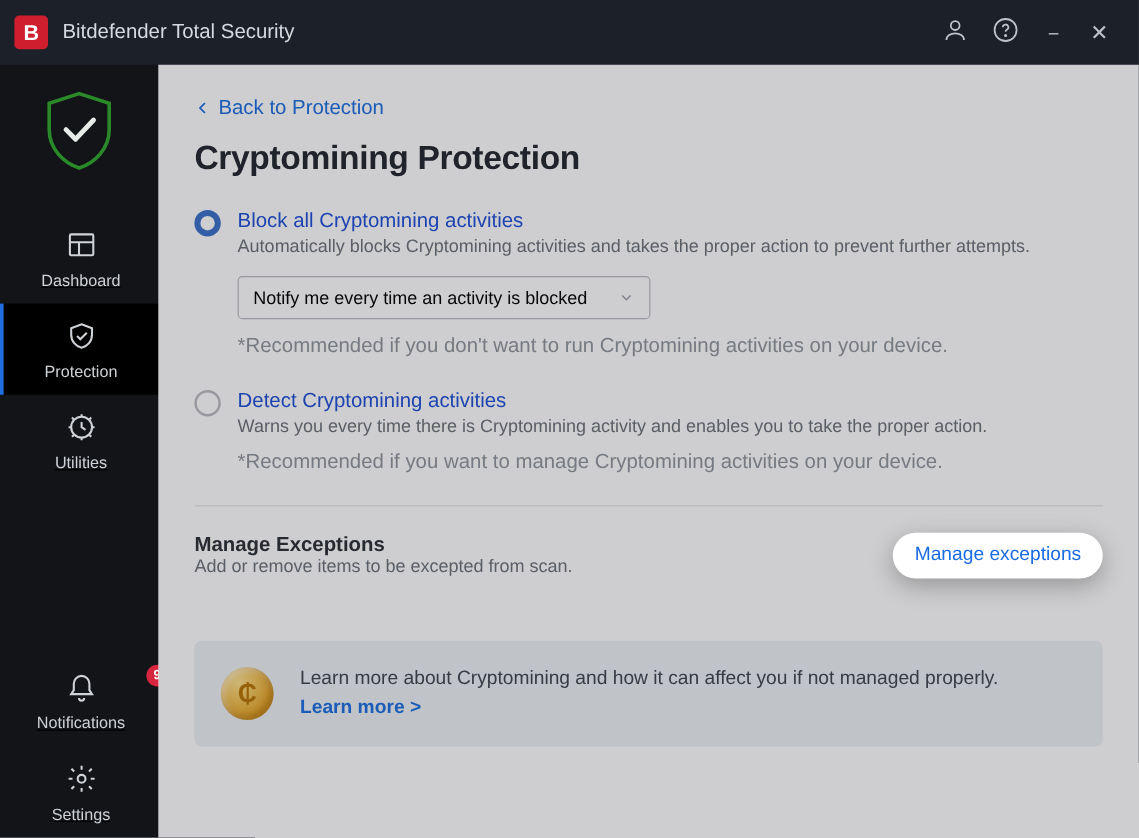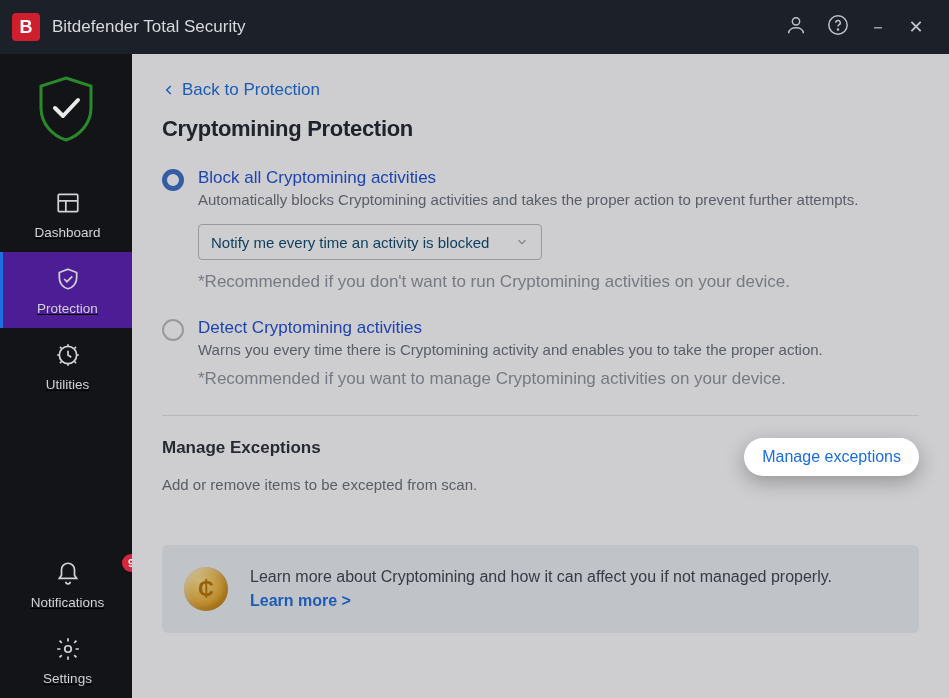--- a/index.html
+++ b/index.html
@@ -39,21 +39,21 @@
     text-decoration: underline;
   }
   .shield-badge { margin-bottom: 28px; }
   .nav-item {
     width: 100%; text-align: center;
     padding: 14px 0 12px 0;
     color: #cfd2d6; font-size: 13.5px;
     border-left: 3px solid transparent;
     cursor: pointer;
   }
-  .nav-item.active { background: #4c1d95; border-left: 3px solid #1f6fe0; }
+  .nav-item.active { background: #000000; border-left: 3px solid #1f6fe0; }
   .nav-item .nav-icon { display:block; margin: 0 auto 6px; }
   .nav-item .nav-icon svg { width: 26px; height: 26px; stroke: #cfd2d6; fill: none; stroke-width: 1.6; }
   .nav-badge-wrap { position: relative; display:inline-block; }
   .nav-badge {
     position: absolute; top: -6px; right: -8px;
     background: #d7263d; color: #fff;
     border-radius: 50%; width: 18px; height: 18px;
     font-size: 11px; line-height: 18px; font-weight: 600;
   }
   .nav-spacer { flex: 1; }
@@ -64,49 +64,49 @@
     padding: 26px 30px 0 30px;
     overflow: hidden;
     position: relative;
   }
   .back-link {
     color: #1a6de0; font-size: 17px;
     display: inline-flex; align-items: center; gap: 6px;
     cursor: pointer; margin-bottom: 16px;
   }
   .back-link svg { width: 14px; height: 14px; stroke: #1a6de0; fill: none; stroke-width: 2.5; }
-  .page-title { font-size: 22px; font-weight: 700; color: #20242c; letter-spacing: -0.3px; margin-bottom: 26px; }
+  .page-title { font-size: 28px; font-weight: 700; color: #20242c; letter-spacing: -0.3px; margin-bottom: 26px; }
 
   .option-row { display: flex; gap: 14px; margin-bottom: 4px; }
   .radio {
     width: 22px; height: 22px; border-radius: 50%;
     border: 5px solid #3970c9; flex: none; margin-top: 1px;
     background: #fff;
   }
   .radio.unselected { border: 2px solid #b9bcc0; }
   .option-body { flex: 1; }
   .option-title { font-size: 17px; font-weight: 400; color: #1d4ed8; }
   .option-desc  { font-size: 15px; color: #6b7078; margin-top: 2px; line-height: 1.35; }
   .option-note  { font-size: 17px; color: #8f949b; margin-top: 12px; }
 
   .dropdown {
     margin-top: 14px;
     border: 1px solid #b8bcc2; border-radius: 4px;
     height: 36px; width: 344px;
     display: flex; align-items: center; justify-content: space-between;
-    padding: 0 12px; color: #0c4a6e; font-size: 15px;
+    padding: 0 12px; color: #000000; font-size: 15px;
     cursor: pointer;
   }
   .dropdown svg { width: 14px; height: 14px; stroke: #9a9ea5; fill: none; stroke-width: 2; }
 
   .divider { border-top: 1px solid #e3e5e8; margin: 26px 0 22px 0; }
 
   .manage-row { display: flex; justify-content: space-between; align-items: flex-start; gap: 20px; }
   .manage-left .manage-title { font-size: 17px; font-weight: 700; color: #2b2e34; }
-  .manage-left .manage-desc  { font-size: 15px; color: #6b7078; margin-top: 18px; }
+  .manage-left .manage-desc  { font-size: 15px; color: #6b7078; margin-top: 0; }
   .manage-btn {
     color: #1a6de0; font-size: 16px;
     padding: 10px 18px; border-radius: 22px;
     background: #fff; cursor: pointer;
     white-space: nowrap;
     box-shadow: 0 6px 20px rgba(0,0,0,0.28);
     position: relative; z-index: 5;
   }
 
   .info-card {

